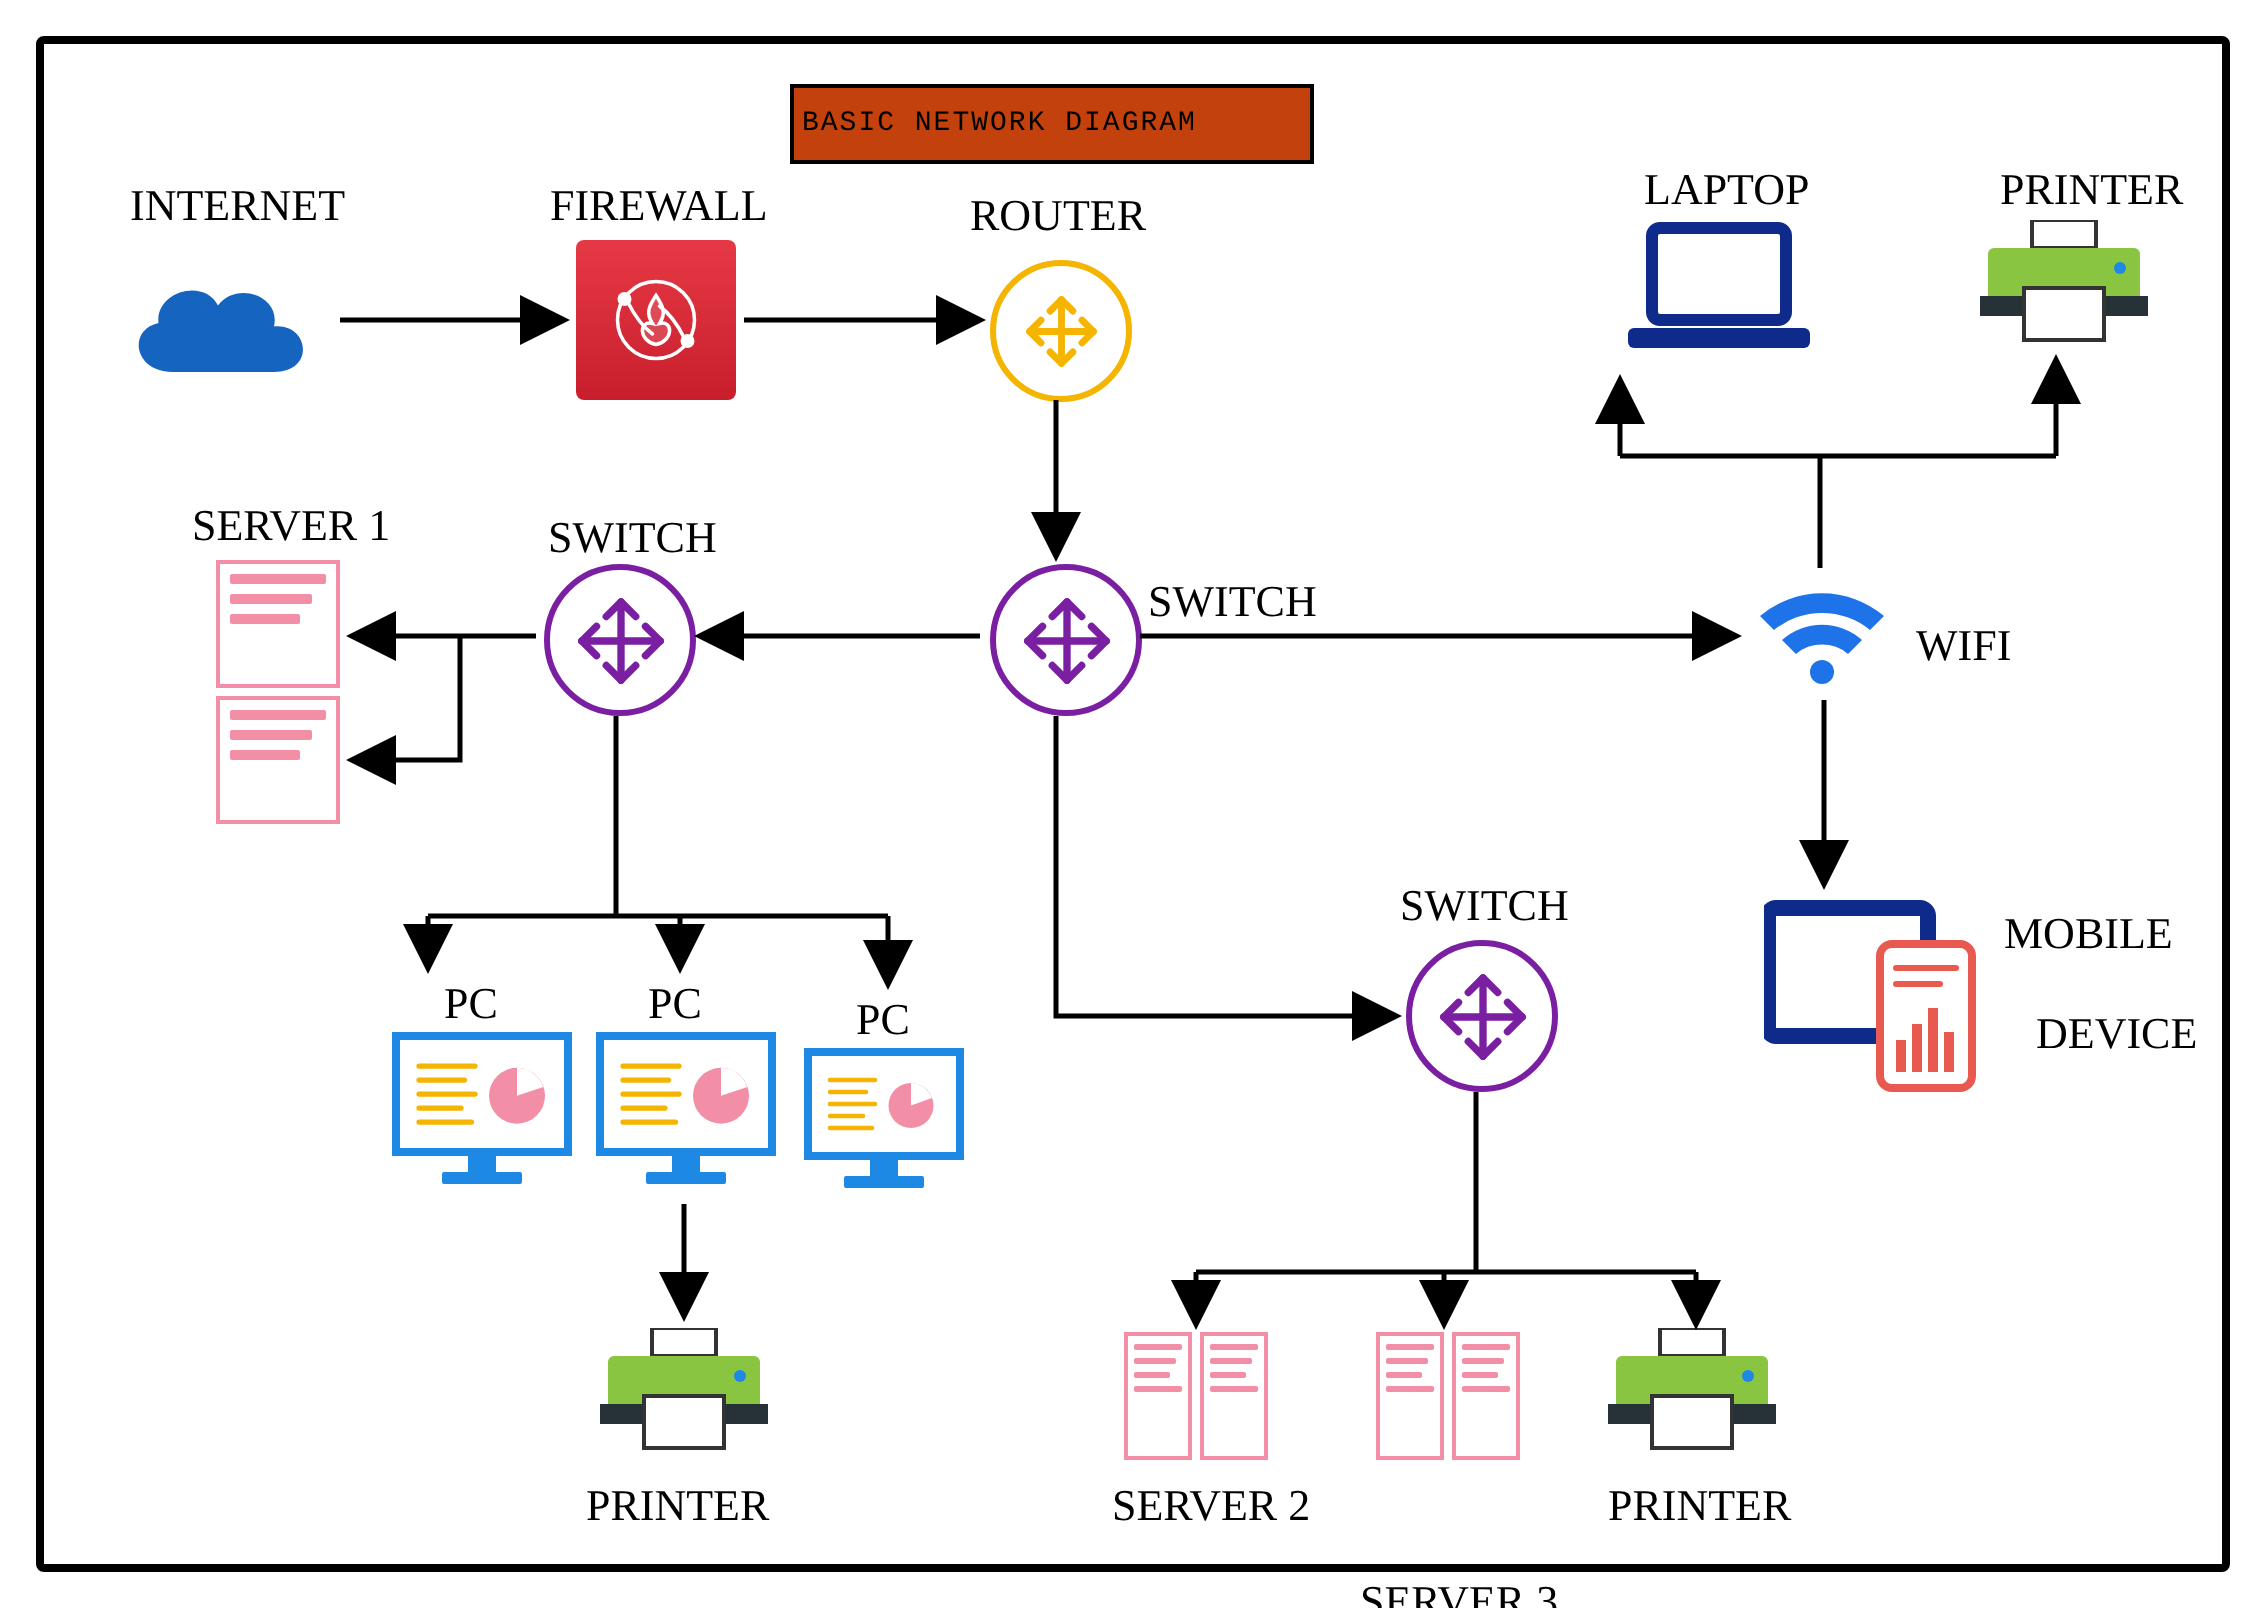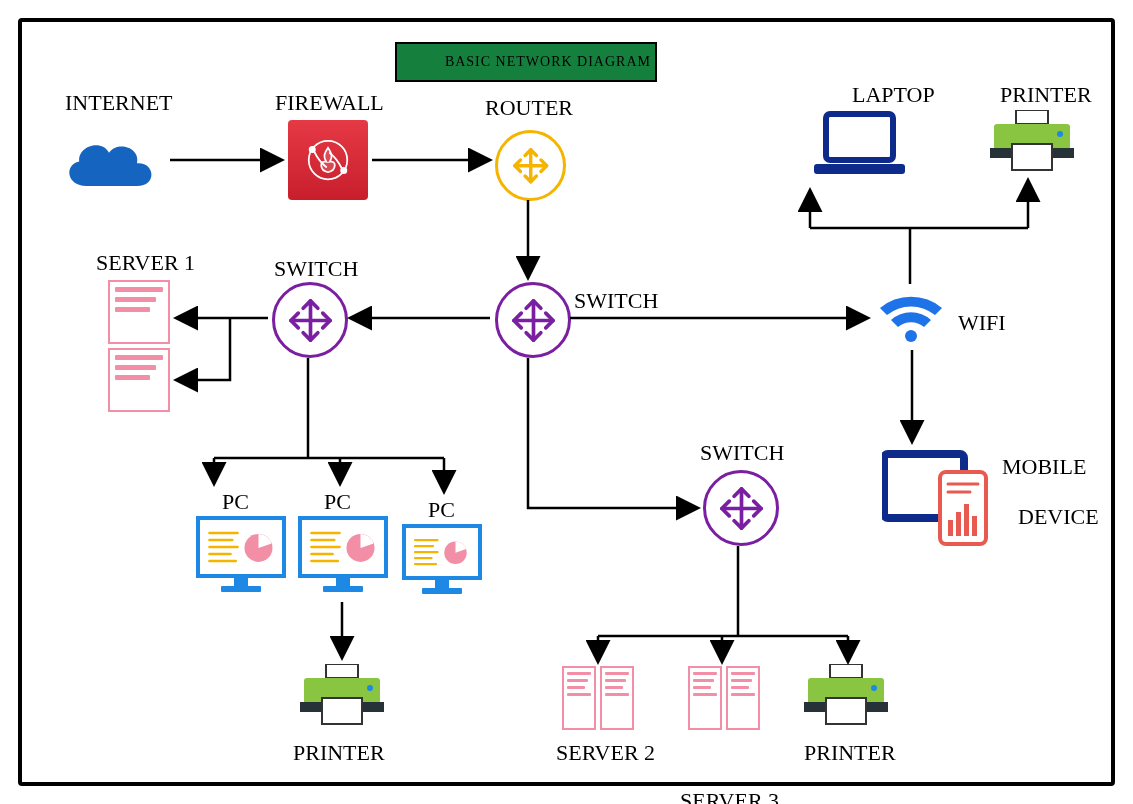--- a/index.html
+++ b/index.html
@@ -23,25 +23,25 @@
     border: 4px solid #000;
     border-radius: 4px;
   }
   .title-box {
     position: absolute;
     left: 395px;
     top: 42px;
     width: 250px;
     padding: 10px 4px;
     border: 2px solid #000;
-    text-align: right;
-    font-family: Liberation Serif, serif;
+    text-align: left;
+    font-family: Liberation Mono, monospace;
     font-size: 14px;
     letter-spacing: 1px;
-    background: #15803d;
+    background: #c2410c;
   }
   .label {
     position: absolute;
     font-size: 22px;
     color: #000;
     white-space: nowrap;
   }
   
   .cloud-icon {
     position: absolute;
@@ -162,21 +162,21 @@
   <div class="label" style="left:222px; top:489px;">PC</div>
   <div class="label" style="left:324px; top:489px;">PC</div>
   <div class="label" style="left:428px; top:497px;">PC</div>
   <div class="label" style="left:293px; top:740px;">PRINTER</div>
 
   <div class="label" style="left:700px; top:440px;">SWITCH</div>
   <div class="label" style="left:556px; top:740px;">SERVER 2</div>
   <div class="label" style="left:680px; top:740px;margin-top:48px;">SERVER 3</div>
   <div class="label" style="left:804px; top:740px;">PRINTER</div>
 
-  <div class="label" style="left:822px; top:82px;margin-left:30px;">LAPTOP</div>
+  <div class="label" style="left:822px; top:82px;">LAPTOP</div>
   <div class="label" style="left:1000px; top:82px;">PRINTER</div>
   <div class="label" style="left:958px; top:310px;">WIFI</div>
   <div class="label" style="left:1002px; top:454px;">MOBILE</div>
   <div class="label" style="left:1002px; top:504px;margin-left:16px;">DEVICE</div>
 
   <div class="cloud-icon">
     <svg viewBox="0 0 120 80">
       <path d="M34 64 C12 64 8 40 26 36 C24 18 52 10 60 26 C70 12 96 20 92 38 C112 36 116 64 92 64 Z" fill="#1565c0"></path>
     </svg>
   </div>

